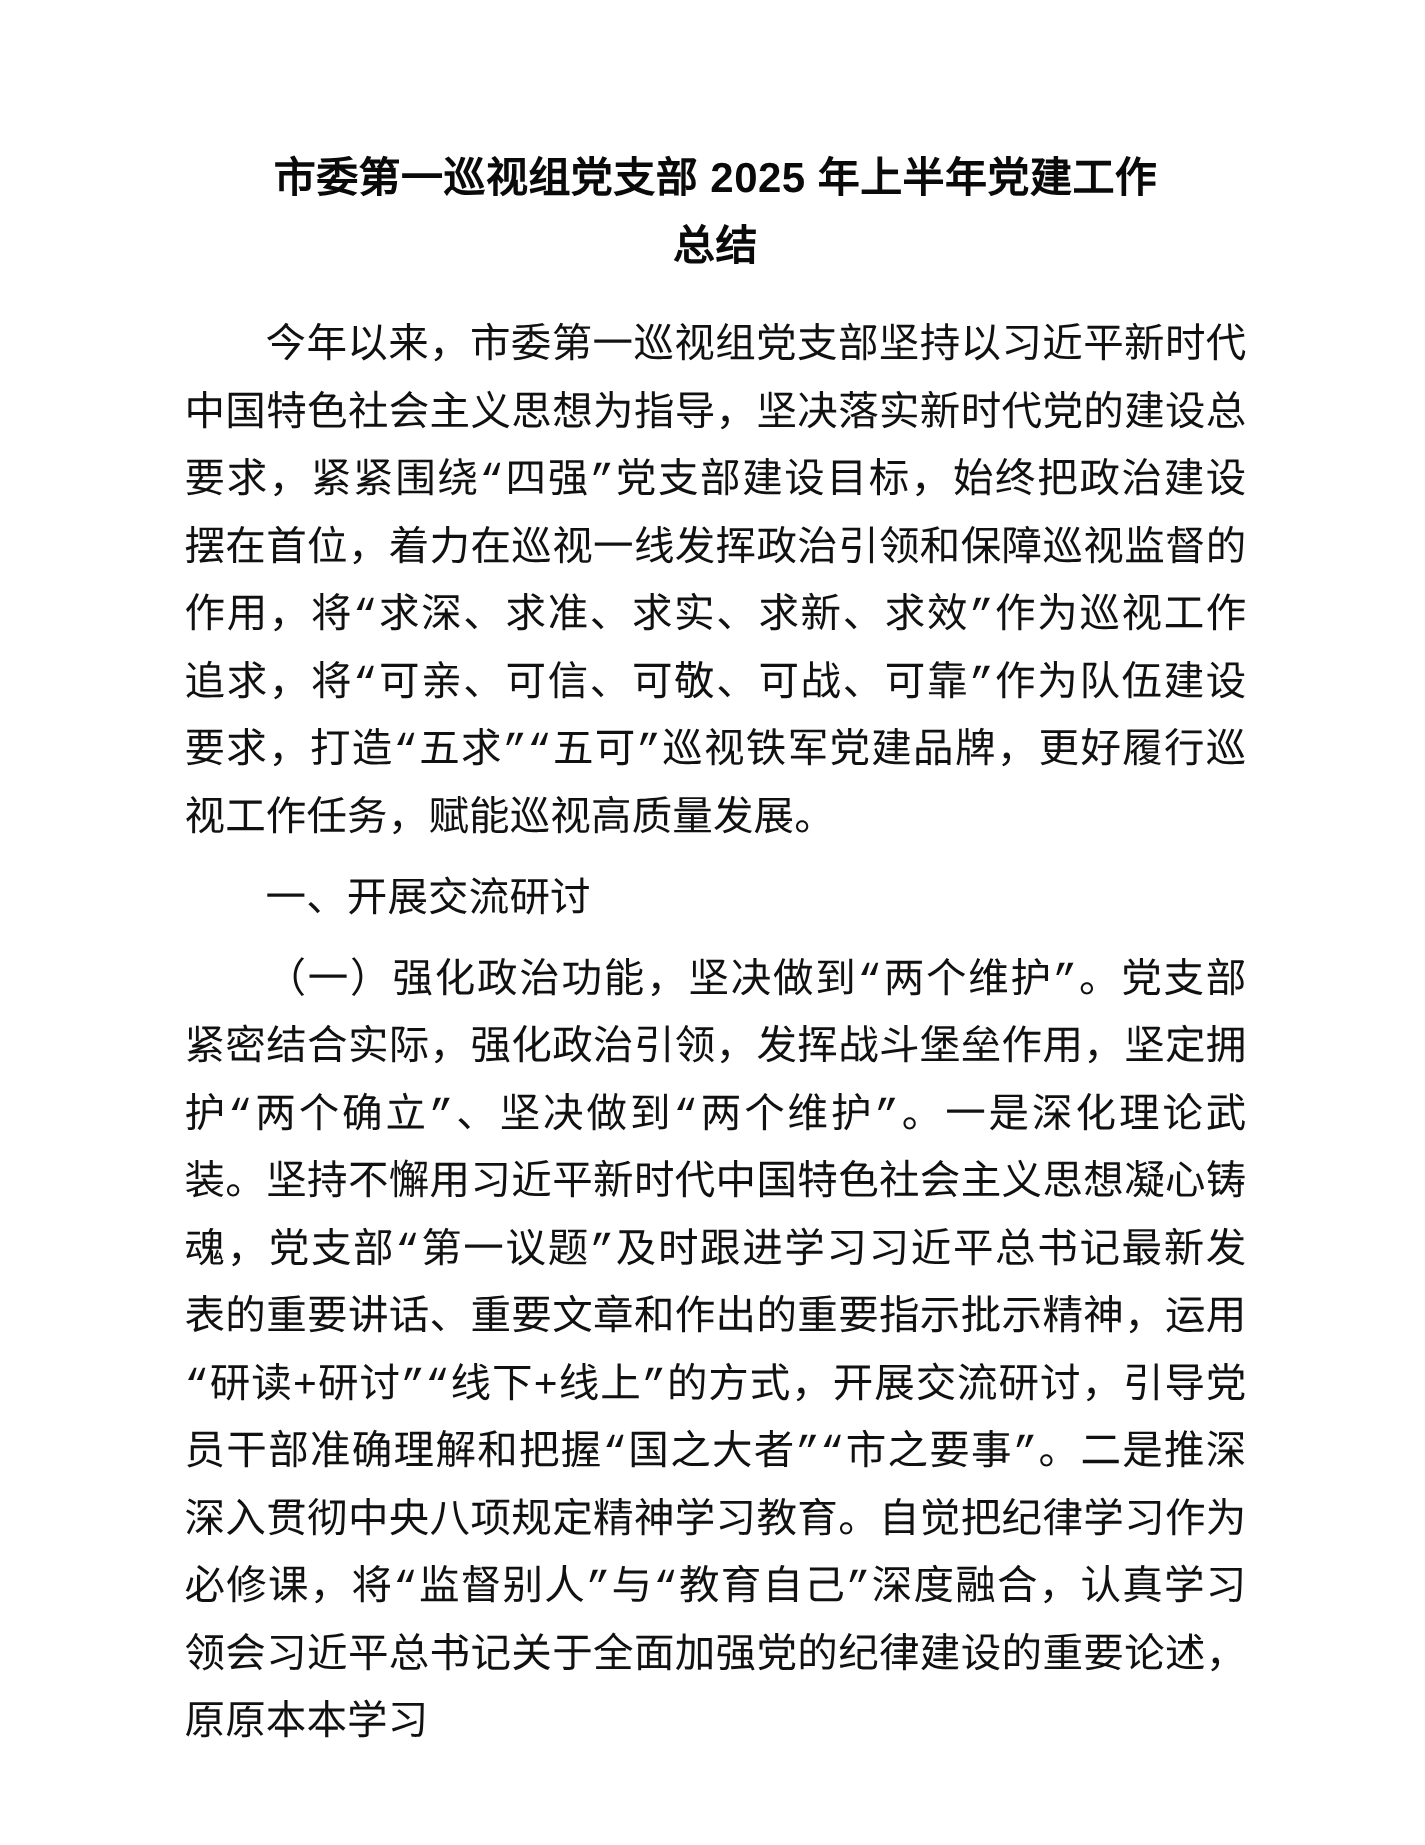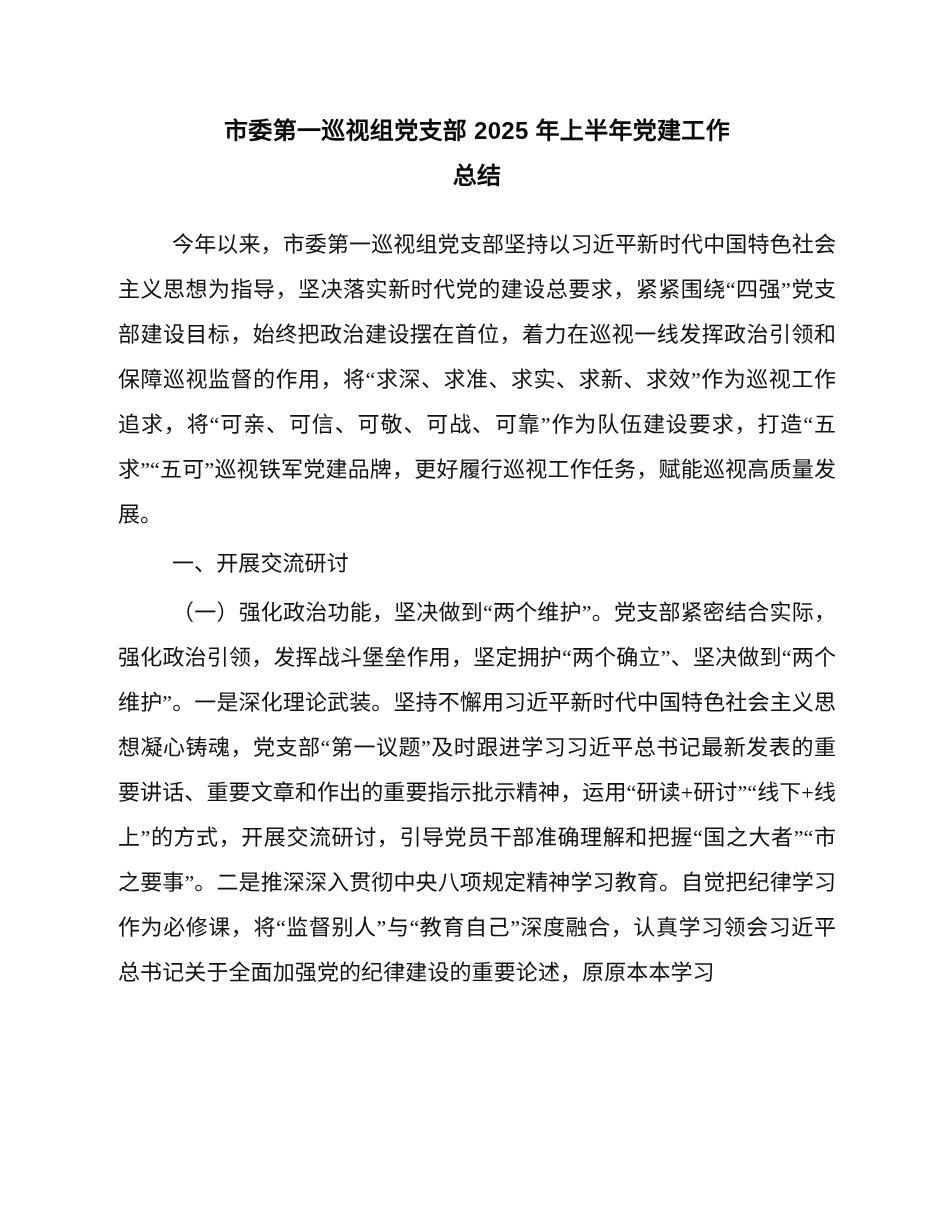--- a/index.html
+++ b/index.html
@@ -31,38 +31,38 @@
     position: absolute;
     left: 114px;
     top: 96px;
     width: 726px;
   }
 
   
   .doc-title {
     font-family: "Liberation Sans", "DejaVu Sans", sans-serif;
     font-weight: bold;
-    font-size: 24px;
+    font-size: 28px;
     line-height: 45px;
     text-align: center;
     letter-spacing: 0.3px;
-    margin: 12px;
+    margin: 0;
     padding: 0 0 2px 0;
     color: #0a0a0a;
   }
 
   
   .para {
-    font-family: Liberation Serif, serif;
-    font-size: 22px;
+    font-family: Liberation Mono, monospace;
+    font-size: 27px;
     line-height: 45px;
     text-align: justify;
     text-align-last: left;
     text-justify: inter-character;
-    margin: 4px;
+    margin: 9px;
     padding: 0;
     text-indent: 54px;
     letter-spacing: 0.1px;
     color: #111111;
     word-break: break-all;
   }
 
   .para.first-para {
     margin-top: 22px;
   }

